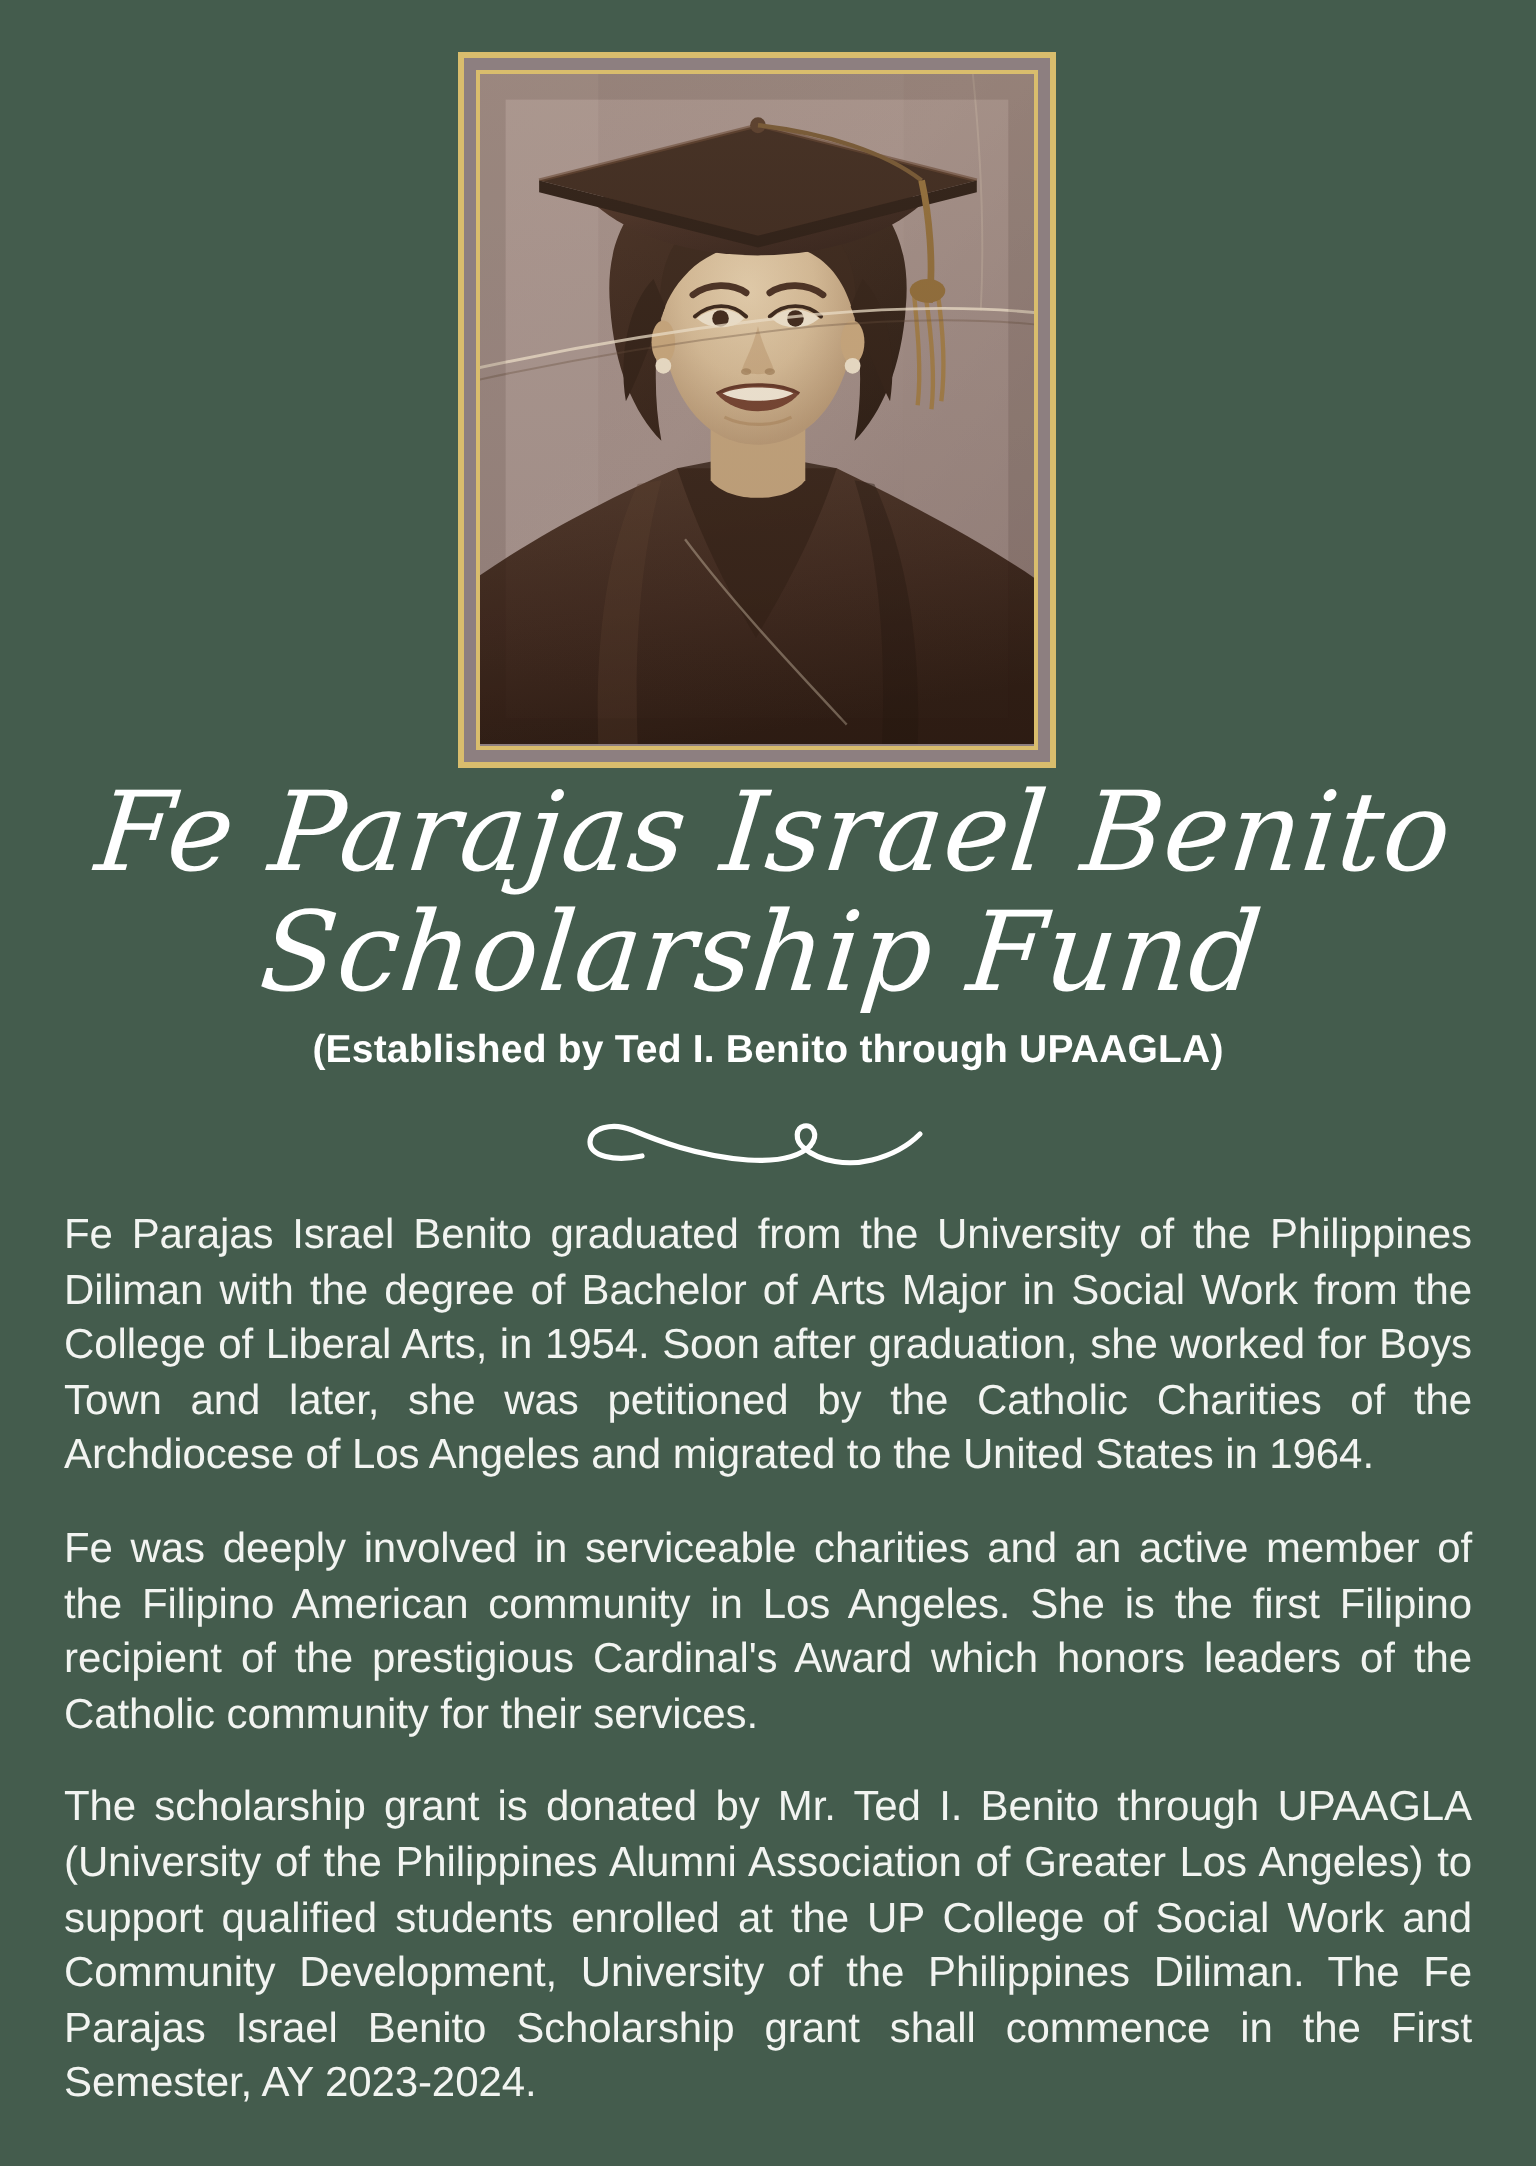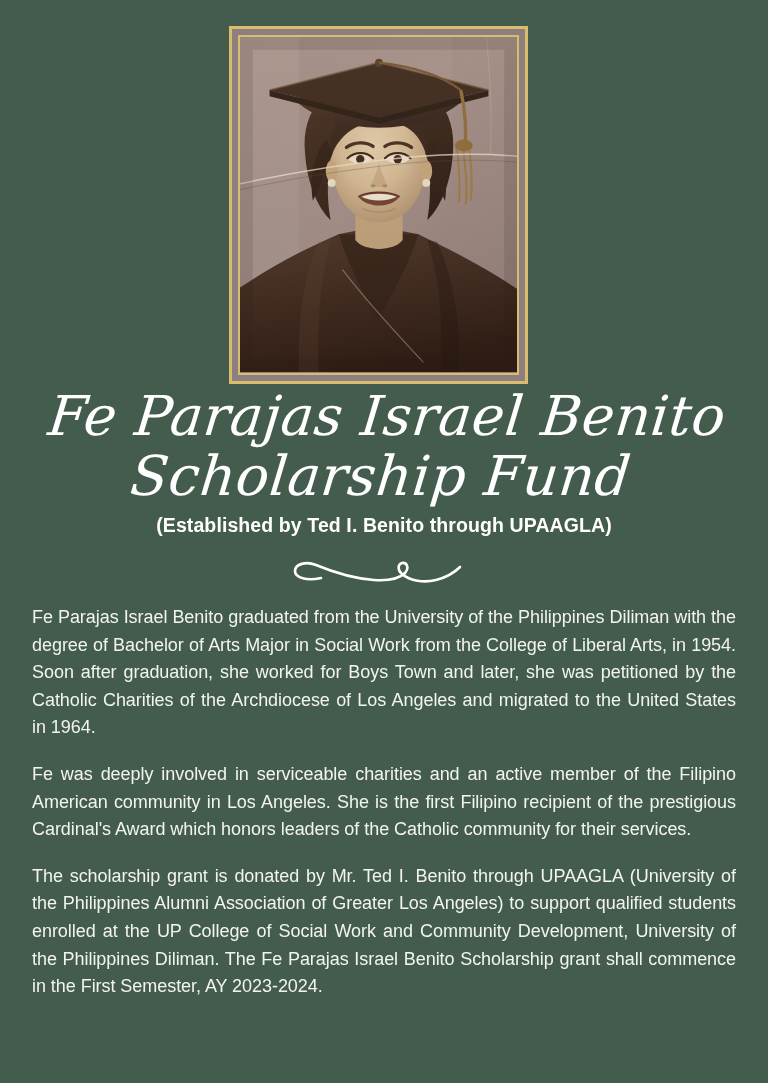--- a/index.html
+++ b/index.html
@@ -105,21 +105,21 @@
   }
 
   
   .body-text {
     position: absolute;
     left: 32px;
     top: 604px;
     width: 704px;
     color: #f2f4f1;
     font-family: "Liberation Sans", sans-serif;
-    font-size: 18px;
+    font-size: 21px;
     line-height: 27.6px;
     text-align: justify;
     letter-spacing: -0.05px;
   }
   .body-text p {
     margin: 0 0 19px 0;
     text-align: justify;
     text-justify: inter-word;
   }
   .body-text p:last-child {

